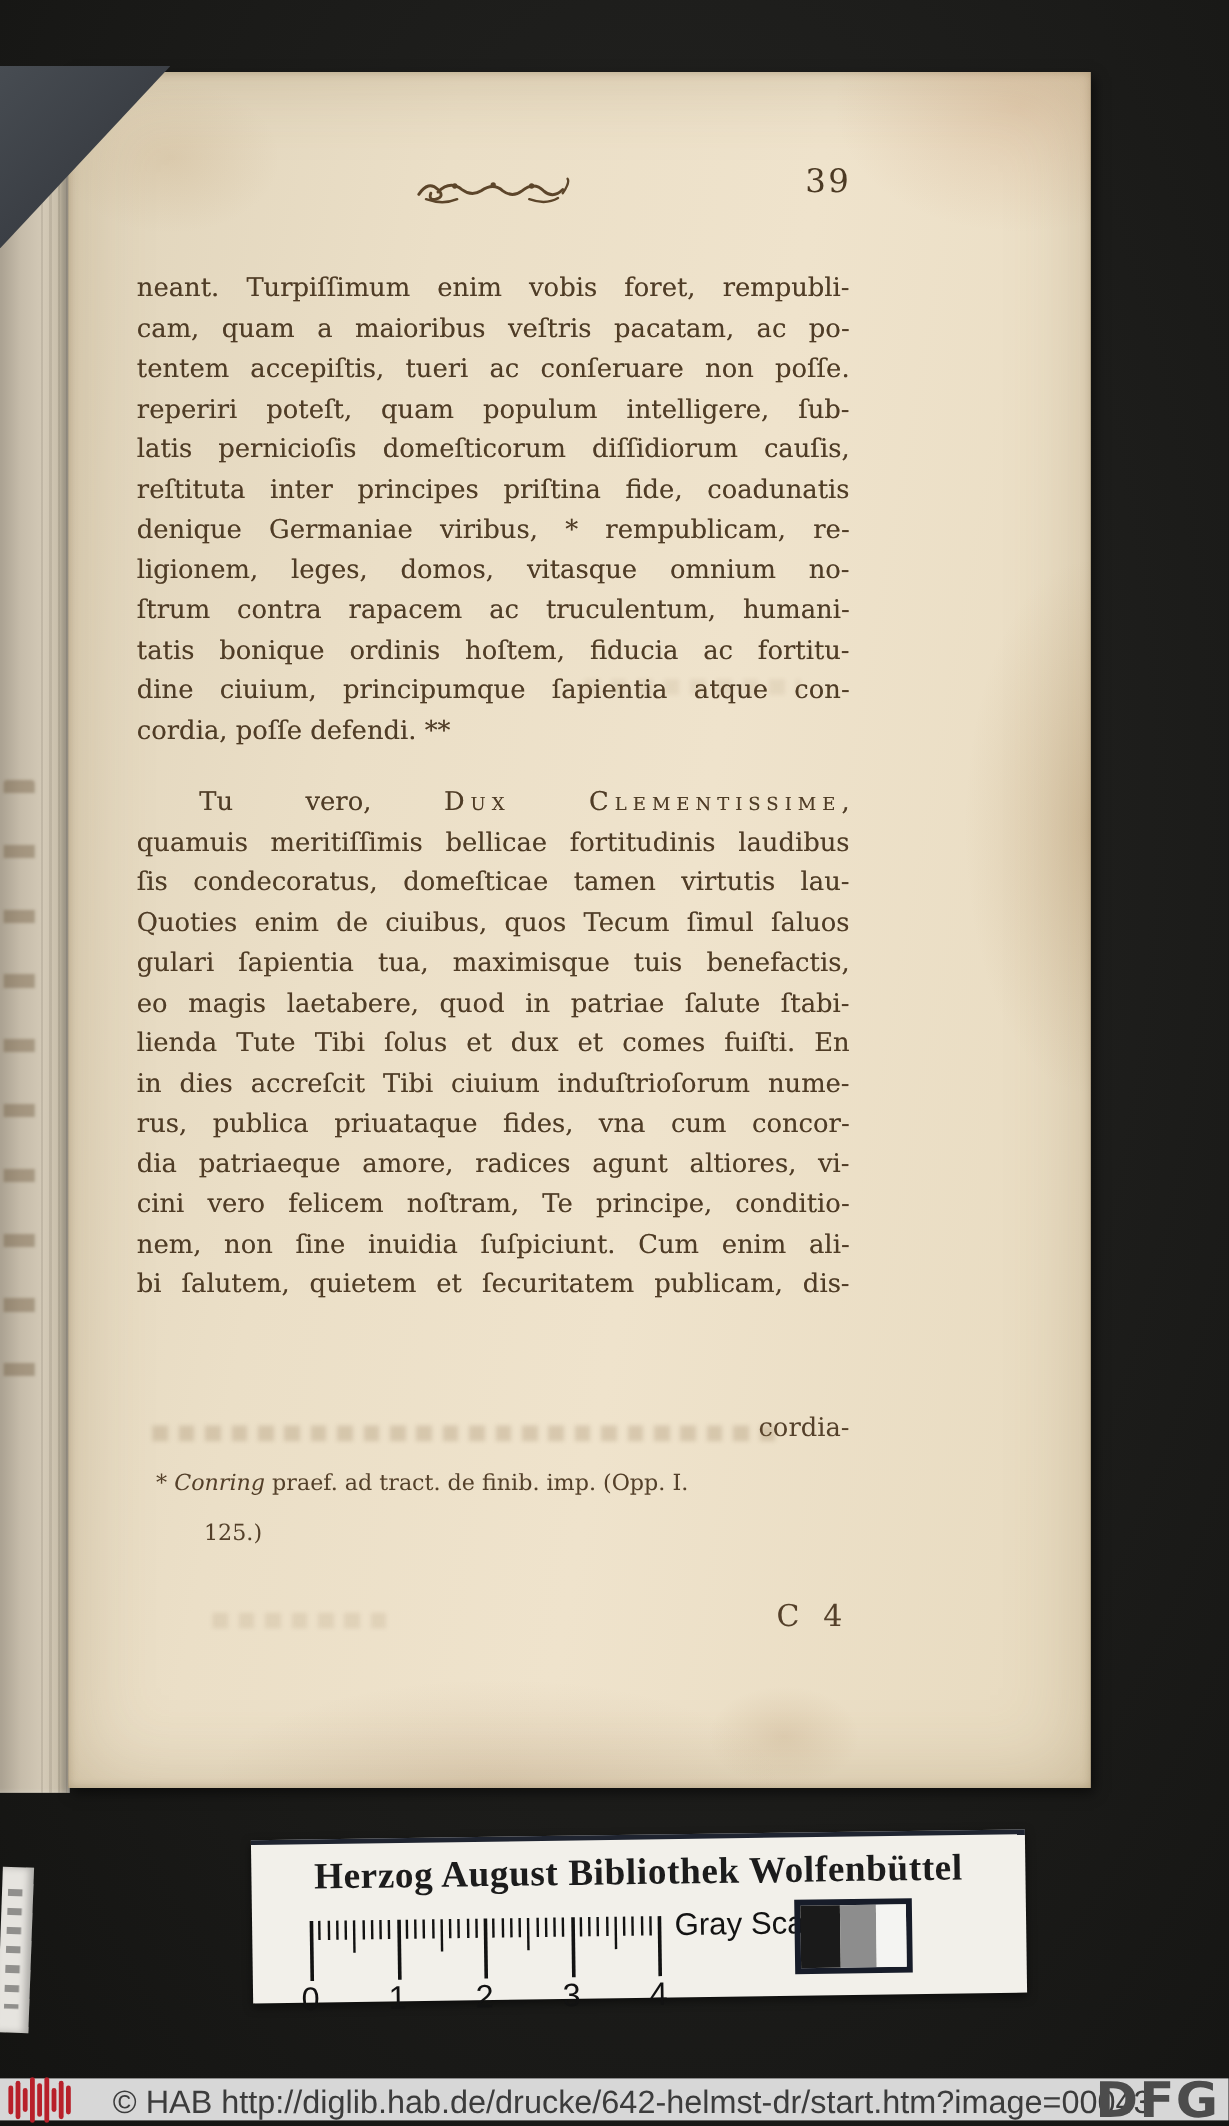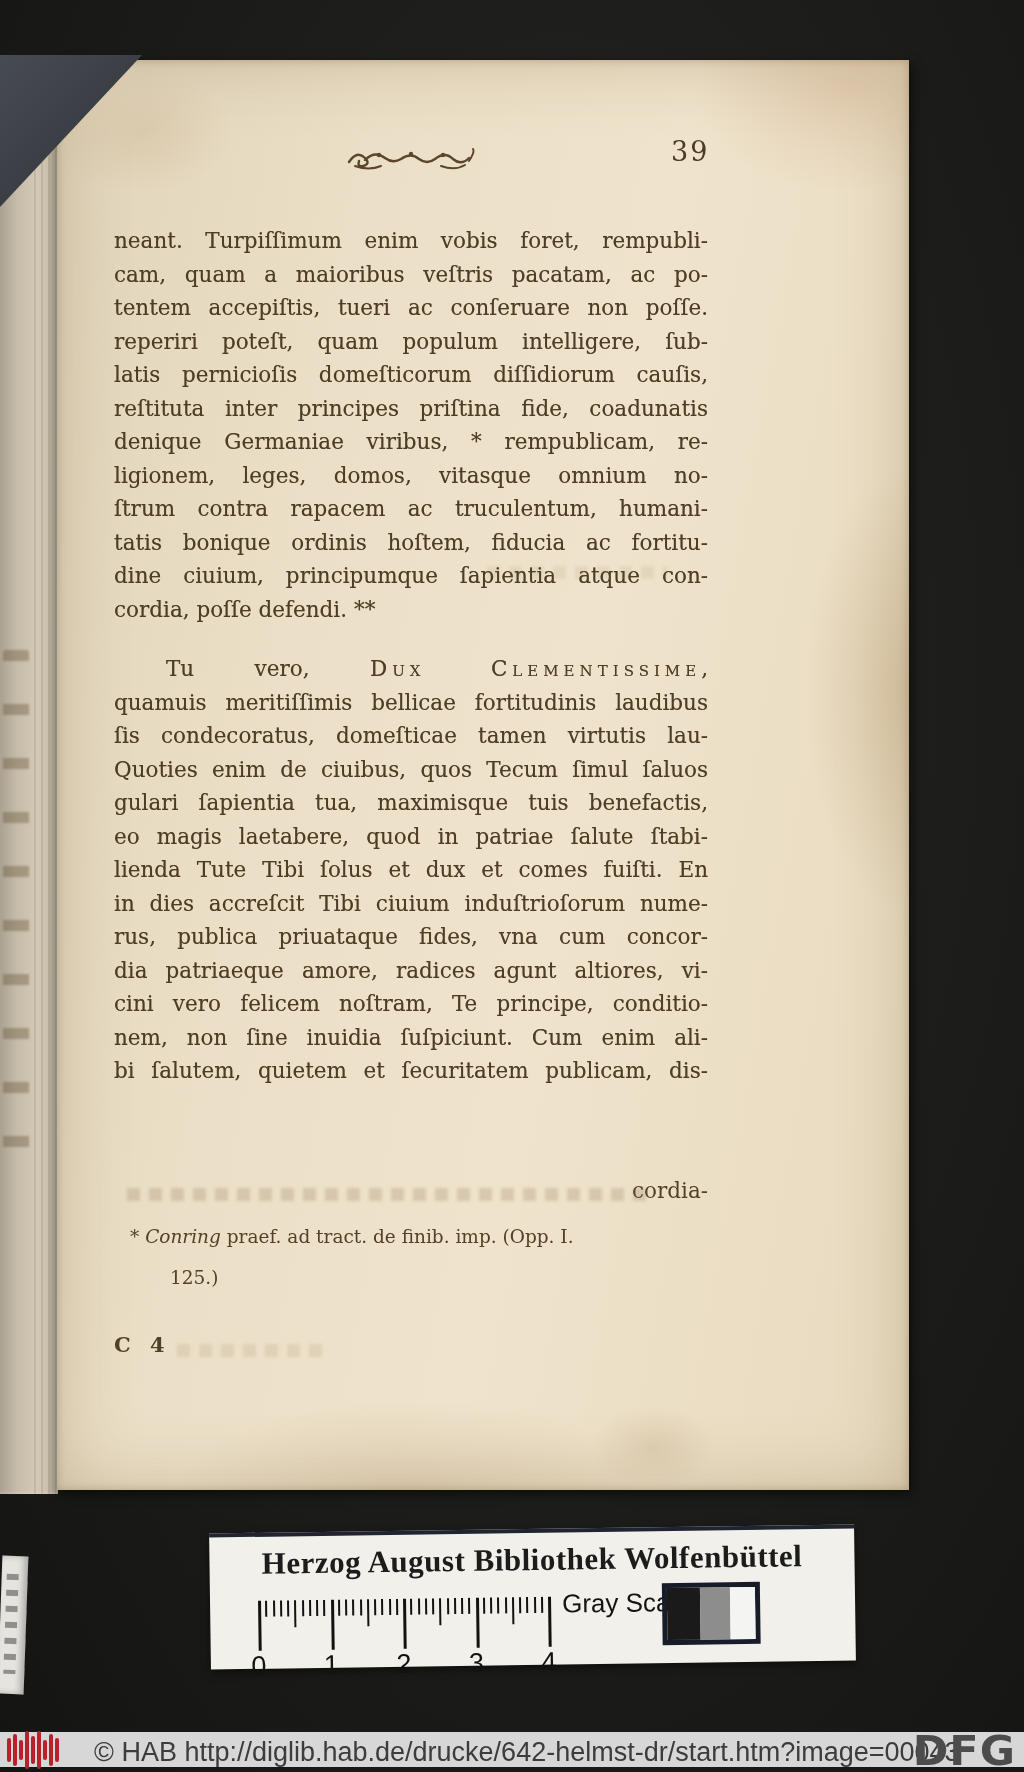--- a/index.html
+++ b/index.html
@@ -38,22 +38,22 @@
   .tline.flush{text-align-last:left;}
   .para.indented .tline:first-child{text-indent:52px;}
   .sc{font-variant:small-caps;letter-spacing:5px;}
   .it{font-style:italic;}
   .catchword{position:absolute;left:57px;top:1118px;width:594px;text-align:right;
     font-size:21.5px;color:#54402a;}
   .footnotes{position:absolute;left:57px;top:1156px;width:586px;font-size:18.5px;line-height:41px;color:#54402a;}
   .fnline.first{padding-left:16px;}
   .fnline.continuation{padding-left:56px;}
   .fnline.second{padding-left:2px;}
-  .signature{position:absolute;left:57px;top:1272px;width:594px;text-align:left;
-    font-size:21px;letter-spacing:6px;color:#54402a;font-weight:bold;}
+  .signature{position:absolute;left:57px;top:1272px;width:594px;text-align:right;
+    font-size:25px;letter-spacing:6px;color:#54402a;}
   .ghost{position:absolute;filter:blur(1.6px);pointer-events:none;
     background:repeating-linear-gradient(90deg,rgba(124,96,58,.20) 0 13px,transparent 13px 22px);}
   .ghost.g1{left:70px;top:1128px;width:520px;height:13px;}
   .ghost.g2{left:120px;top:1284px;width:150px;height:13px;opacity:.6;}
   .ghost.g3{left:430px;top:506px;width:180px;height:13px;opacity:.45;}
   .mirror-card-sliver{position:absolute;left:0;top:1556px;width:26px;height:138px;
     background:#e6e4df;transform:rotate(2deg);
     box-shadow:inset -4px 0 6px rgba(0,0,0,.25);}
   .mirror-card-sliver::before{content:"";position:absolute;left:5px;top:18px;width:12px;height:100px;
     background:repeating-linear-gradient(180deg,rgba(40,40,40,.45) 0 6px,transparent 6px 16px);filter:blur(.6px);}

